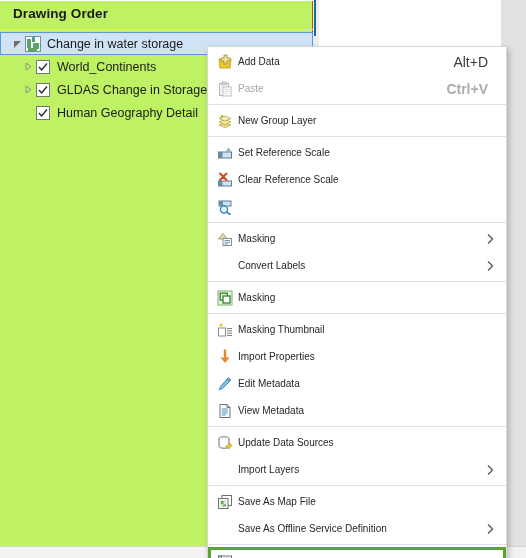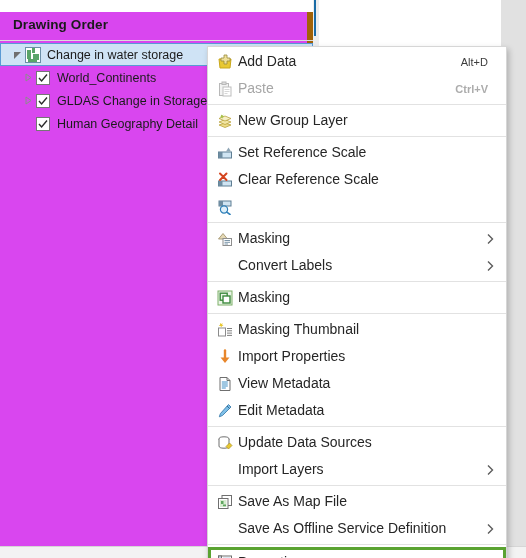--- a/index.html
+++ b/index.html
@@ -19,25 +19,25 @@
   }
 
   
   #app-root {
     position: absolute;
     inset: 0;
   }
 
   .contents-pane {
     position: absolute;
-    left: 0; top: 12px;
+    left: 0; top: 1px;
     width: 313px;
     height: 546px;
-    background: #d946ef;
-    border-right: 6px solid #a16207;
+    background: #bef264;
+    border-right: 1px solid #a16207;
     box-sizing: border-box;
   }
   .pane-title {
     position: absolute;
     left: 13px;
     top: 5px;
     font-size: 13.5px;
     color: #1a1a1a;
     font-weight: bold;
     letter-spacing: .1px;
@@ -198,30 +198,30 @@
   }
   .menu-item .mi-icon {
     width: 26px;
     flex: 0 0 26px;
     height: 20px;
     display: flex;
     align-items: center;
     justify-content: center;
   }
   .menu-item .mi-label {
-    font-size: 14px;
+    font-size: 10px;
     color: #262626;
     white-space: nowrap;
     line-height: 15px;
   }
   .menu-item.disabled .mi-label { color: #a6a6a6; }
   .menu-item .mi-accel {
     position: absolute;
     right: 18px;
-    font-size: 11px;
+    font-size: 14px;
     color: #3c3c3c;
   }
   .menu-item.disabled .mi-accel { color: #acacac; font-weight: bold; }
   .menu-item .mi-arrow {
     position: absolute;
     right: 12px;
     display: flex;
     align-items: center;
   }
   .menu-item.highlighted {
@@ -463,36 +463,36 @@
           <path d="M8,1.5 L8,10.5" stroke="#e8862a" stroke-width="2.4" stroke-linecap="round"></path>
           <path d="M3.5,8.5 L8,14 L12.5,8.5 Z" fill="#e8862a"></path>
         </svg>
       </span>
       <span class="mi-label">Import Properties</span>
     </div>
 
     <div class="menu-item">
       <span class="mi-icon">
         <svg width="16" height="16" viewBox="0 0 16 16">
+          <path d="M11.5,1.5 L14,4 L5.5,12.5 L2.3,13.8 L3.4,10.6 Z" fill="#7fc0e8" stroke="#3f7fae" stroke-width=".9"></path>
+          <path d="M10,3 L12.5,5.5" stroke="#2f6a96" stroke-width="1"></path>
+        </svg>
+      </span>
+      <span class="mi-label">Edit Metadata</span>
+    </div>
+
+    <div class="menu-item">
+      <span class="mi-icon">
+        <svg width="16" height="16" viewBox="0 0 16 16">
           <path d="M3,1.5 h7 l3,3 v10 h-10 z" fill="#ffffff" stroke="#6f6f6f"></path>
           <path d="M10,1.5 v3 h3" fill="none" stroke="#6f6f6f"></path>
           <path d="M4.8,6 h6 M4.8,8 h6 M4.8,10 h6 M4.8,12 h4" stroke="#3f8fc4" stroke-width="1"></path>
         </svg>
       </span>
       <span class="mi-label">View Metadata</span>
-    </div>
-
-    <div class="menu-item">
-      <span class="mi-icon">
-        <svg width="16" height="16" viewBox="0 0 16 16">
-          <path d="M11.5,1.5 L14,4 L5.5,12.5 L2.3,13.8 L3.4,10.6 Z" fill="#7fc0e8" stroke="#3f7fae" stroke-width=".9"></path>
-          <path d="M10,3 L12.5,5.5" stroke="#2f6a96" stroke-width="1"></path>
-        </svg>
-      </span>
-      <span class="mi-label">Edit Metadata</span>
     </div>
     <div class="menu-sep"></div>
 
     <div class="menu-item">
       <span class="mi-icon">
         <svg width="16" height="16" viewBox="0 0 16 16">
           <ellipse cx="7" cy="4" rx="5" ry="2.2" fill="#ffffff" stroke="#6f6f6f"></ellipse>
           <path d="M2,4 v7 a5,2.2 0 0 0 10,0 V4" fill="#ffffff" stroke="#6f6f6f"></path>
           <path d="M12.5,8 l2.5,2.5 l-3.5,3.5 l-2.5,-2.5 z" fill="#e8c832" stroke="#a98f21" stroke-width=".7"></path>
         </svg>

